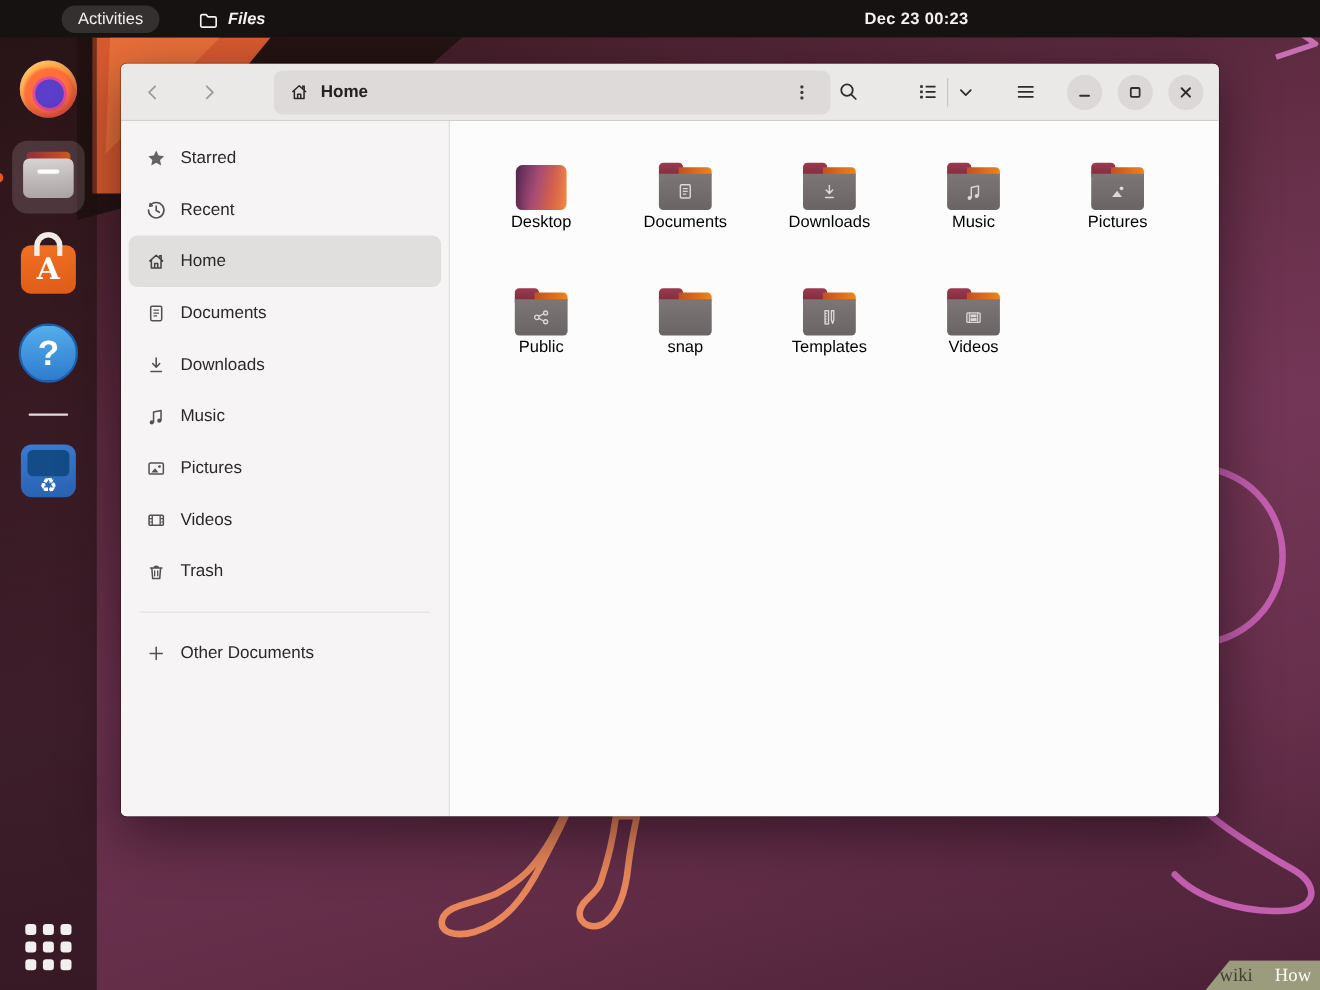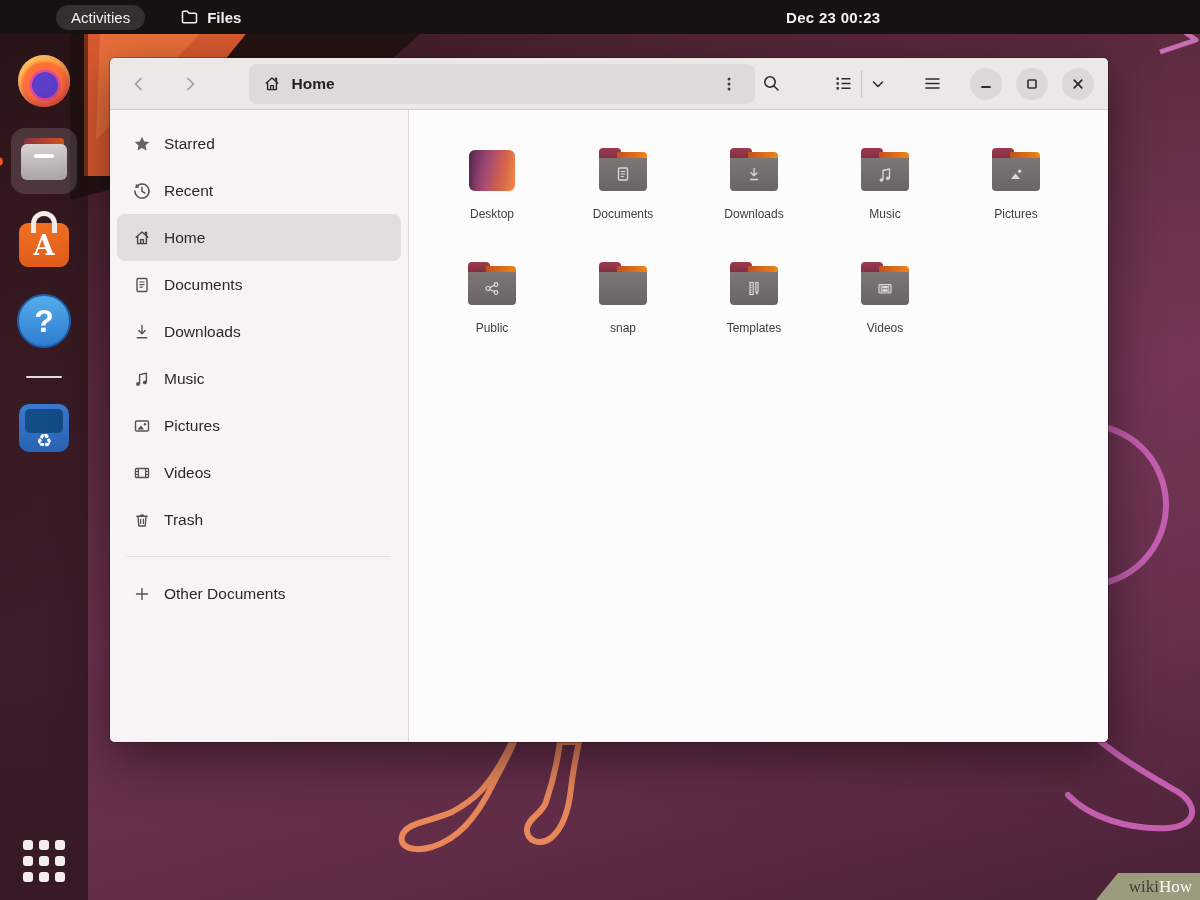--- a/index.html
+++ b/index.html
@@ -11,21 +11,21 @@
     background:
       radial-gradient(120% 90% at 85% 40%, rgba(130,60,100,.35), transparent 60%),
       linear-gradient(165deg,#2a151a 0%, #47202c 14%, #5c2a3e 32%, #6d3350 55%, #632d48 78%, #4a2136 100%);
   }
   .wallpaper svg { position:absolute; inset:0; }
 
   
   .topbar { position:absolute; top:0; left:0; width:1200px; height:34px; background:#161211;
     display:flex; align-items:center; color:#f4f1f0; font-size:15px; z-index:30;padding-left:44px; }
   .activities-pill { margin-left:12px; padding:4px 15px; border-radius:16px; background:#33302f; cursor:pointer; }
-  .topbar-app { display:flex; align-items:flex-start; gap:9px; margin-left:36px; font-weight:bold; cursor:pointer; }
+  .topbar-app { display:flex; align-items:flex-end; gap:9px; margin-left:36px; font-weight:bold; cursor:pointer;font-style:italic; }
   .clock { position:absolute; left:786px; top:0; height:34px; display:flex; align-items:center; font-weight:bold; letter-spacing:.3px; cursor:pointer; }
 
   
   .dock { position:absolute; left:0; top:34px; width:88px; height:866px;
     background:linear-gradient(rgba(32,16,16,.55),rgba(24,12,14,.6)); z-index:20;
     display:flex; flex-direction:column; align-items:center; }
   .dock-item { position:relative; width:66px; height:66px; margin-top:14px; border-radius:14px;
     display:flex; align-items:center; justify-content:center; cursor:pointer; }
   .dock-item.active { background:rgba(255,255,255,.14); }
   .dock-dot { position:absolute; left:-17px; top:29px; width:9px; height:9px; border-radius:50%; background:#e95420; }
@@ -74,40 +74,40 @@
   .win-body { flex:1; display:flex; min-height:0; }
   .sidebar { width:299px; flex:0 0 auto; background:#f6f4f4; border-right:1px solid #dedada; padding:10px 7px; }
   .side-row { height:47px; border-radius:8px; display:flex; align-items:center; padding:0 10px 0 16px; cursor:pointer; }
   .side-row.selected { background:#e1dede; }
   .side-row .slabel { margin-left:13px; font-size:15.5px; color:#2b2828; }
   .side-sep { height:1px; background:#e2dfdf; margin:13px 10px; }
 
   .content { flex:1; background:#fdfcfc; padding:38px 0 0 28px; }
   .fgrid { display:flex; flex-wrap:wrap; width:660px; column-gap:21px; row-gap:14px; }
   .fcell { width:110px; height:100px; display:flex; flex-direction:column; align-items:center; cursor:pointer; }
-  .flabel { margin-top:16px; font-size:12px; color:#404040; }
+  .flabel { margin-top:2px; font-size:15px; color:#000000; }
 
   
   .ficon { position:relative; width:48px; height:43px; flex:0 0 auto; }
   .ficon .tab { position:absolute; top:0; left:0; width:46%; height:13px; border-radius:4px 4px 0 0;
     background:linear-gradient(#9c3a50,#7c2b3e); }
   .ficon .strip { position:absolute; top:4px; left:38%; right:0; height:7px; border-radius:0 4px 0 0;
     background:linear-gradient(90deg,#c2511e,#ef8418); }
   .ficon .fbody { position:absolute; top:10px; left:0; right:0; bottom:0; border-radius:0 0 4px 4px;
     background:linear-gradient(#7d7676,#6b6465); display:flex; align-items:center; justify-content:center; }
   .desk-ic { width:46px; height:41px; margin-top:2px; border-radius:6px;
     background:linear-gradient(103deg,#5f3258 0%,#7d3a66 20%,#a94c74 42%,#d2604f 68%,#ec7f3d 100%);
     box-shadow:inset -8px 0 10px -6px rgba(255,170,90,.4), inset 8px 0 10px -8px rgba(40,0,40,.55); }
 
   
   .watermark { position:absolute; right:0; bottom:0; height:27px; width:104px; background:#9b9b7e; z-index:40;
     clip-path:polygon(22px 0,104px 0,104px 27px,0 27px); display:flex; align-items:center; justify-content:flex-end;
     padding-right:8px; font-family:"Liberation Serif","DejaVu Serif",serif; font-weight:normal; font-size:17px; }
   .watermark .wiki { color:#3f3f33; }
-  .watermark .how { color:#fdfdf6; }
+  .watermark .how { color:#fdfdf6;margin-left:20px; }
 
   svg { display:block; }
 </style>
 </head>
 <body>
 
 <div class="wallpaper">
   <svg width="1200" height="900" viewBox="0 0 1200 900">
     <polygon points="70,34 420,34 300,140 70,200" fill="#241313"></polygon>
     <polygon points="84,34 246,34 130,176 84,176" fill="#d95a30"></polygon>

